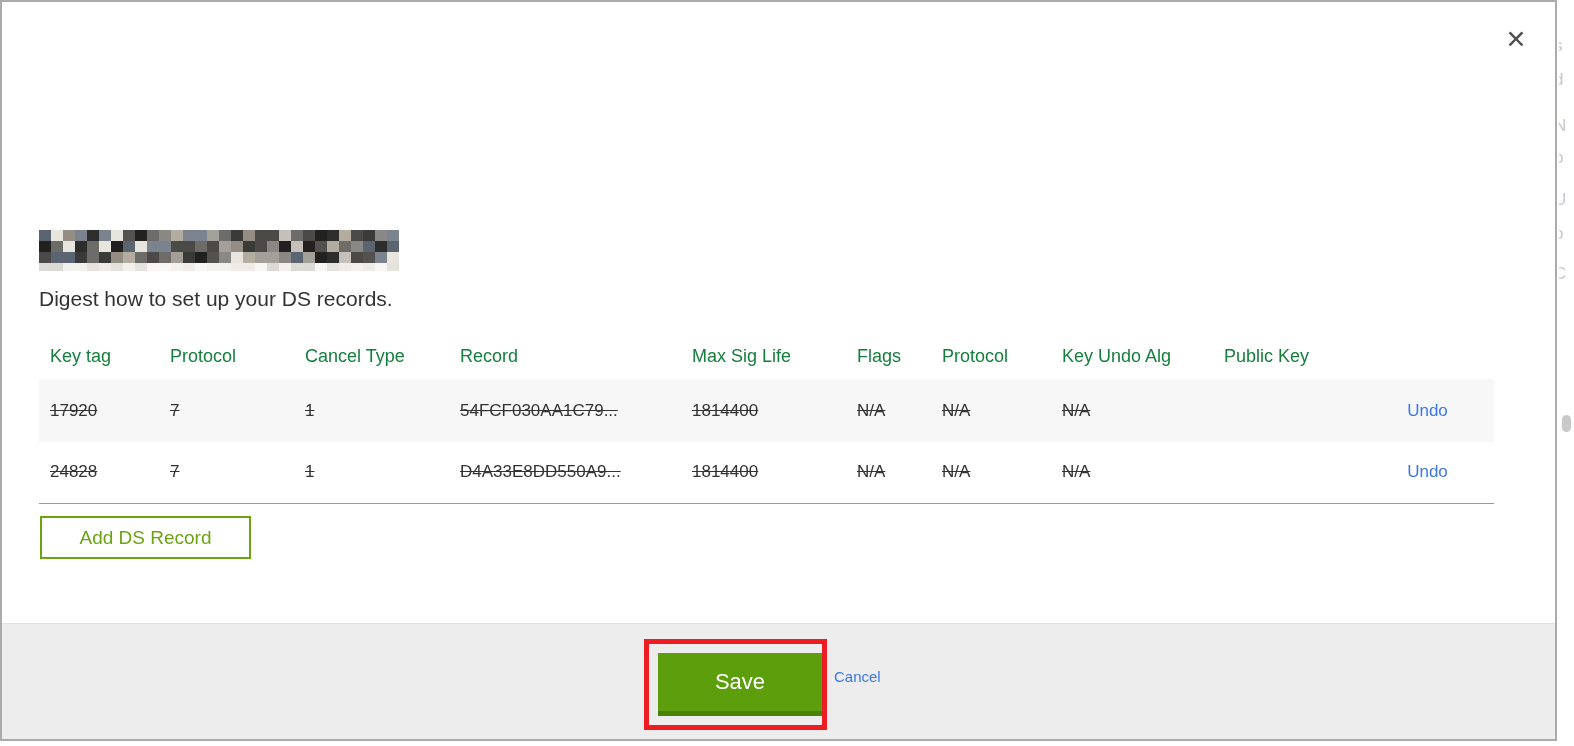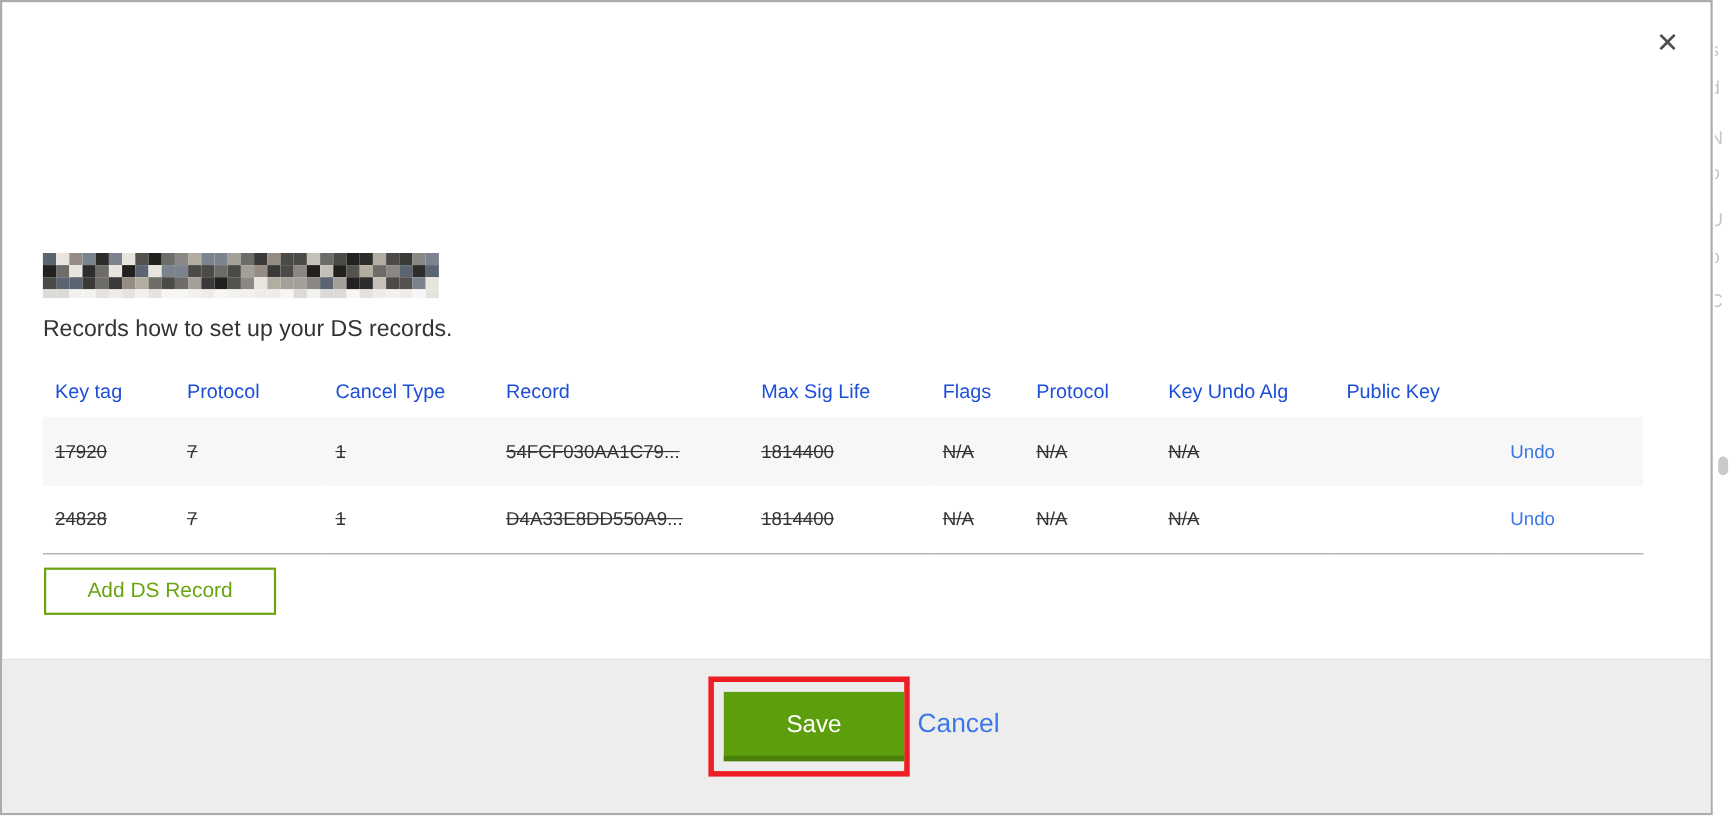--- a/index.html
+++ b/index.html
@@ -34,53 +34,53 @@
     position:absolute; left:37px; top:285px;
     font-size:21px; color:#333;
   }
 
   .ds-table {
     position:absolute; left:37px; top:332px; width:1455px;
     border-collapse:collapse; table-layout:fixed; font-size:17px; color:#333;
   }
   .ds-table th {
     height:45px; text-align:left; font-weight:normal; font-size:18px;
-    padding-left:11px; vertical-align:middle; white-space:nowrap; color:#1d4ed8;
+    padding-left:11px; vertical-align:middle; white-space:nowrap; color:#15803d;
   }
   .ds-table td {
     padding-left:11px; vertical-align:middle; white-space:nowrap; overflow:hidden;
   }
   .row-1 td { height:63px; background:#f7f7f7; }
   .row-2 td { height:61px; background:#fff; border-bottom:1px solid #999; }
   .struck { text-decoration:line-through; }
-  .cell-action { text-align:left; padding-right:12px !important; }
+  .cell-action { text-align:center; padding-right:12px !important; }
   .undo-link { color:#3b78e7; text-decoration:none; cursor:pointer; }
 
   .add-record-btn {
     position:absolute; left:38px; top:514px; width:211px; height:43px;
     background:#fff; border:2px solid #6aa411; color:#6aa411;
     font-size:19px; font-family:inherit; text-align:center; cursor:pointer;
   }
 
   .footer {
-    position:absolute; left:0; bottom:0; width:100%; height:140px;
+    position:absolute; left:0; bottom:0; width:100%; height:116px;
     background:#ededed; border-top:1px solid #e0e0e0;
   }
   .save-highlight {
     position:absolute; left:642px; top:15px; width:183px; height:91px;
     border:5px solid #ee1d23; background:transparent; padding:9px;
   }
   .save-btn {
     display:block; width:164px; height:63px;
     background:#5c9e0b; border:none; border-bottom:5px solid #4a8209;
     color:#fff; font-size:22px; font-family:inherit; text-align:center; cursor:pointer;
   }
   .cancel-link {
     position:absolute; left:832px; top:44px;
-    font-size:24px; color:#3b78e7; text-decoration:none; cursor:pointer;
+    font-size:15px; color:#3b78e7; text-decoration:none; cursor:pointer;
   }
 
   .edge-strip {
     position:absolute; left:1559px; top:0; width:15px; height:746px;
     background:#fff; overflow:hidden;
   }
   .edge-strip .frag {
     position:absolute; left:-5px; font-size:17px; color:#c3c8cf;
   }
   .edge-thumb {
@@ -214,21 +214,21 @@
         <i style="background: rgb(220, 218, 214);"></i>
         <i style="background: rgb(247, 246, 244);"></i>
         <i style="background: rgb(230, 227, 223);"></i>
         <i style="background: rgb(239, 236, 232);"></i>
         <i style="background: rgb(243, 241, 238);"></i>
         <i style="background: rgb(239, 236, 232);"></i>
         <i style="background: rgb(247, 246, 244);"></i>
         <i style="background: rgb(230, 227, 223);"></i>
       </div>
 
-    <p class="instruction">Records how to set up your DS records.</p>
+    <p class="instruction">Digest how to set up your DS records.</p>
 
     <table class="ds-table">
       <colgroup>
         <col style="width:120px">
           <col style="width:135px">
           <col style="width:155px">
         <col style="width:232px">
           <col style="width:165px">
           <col style="width:85px">
         <col style="width:120px">

